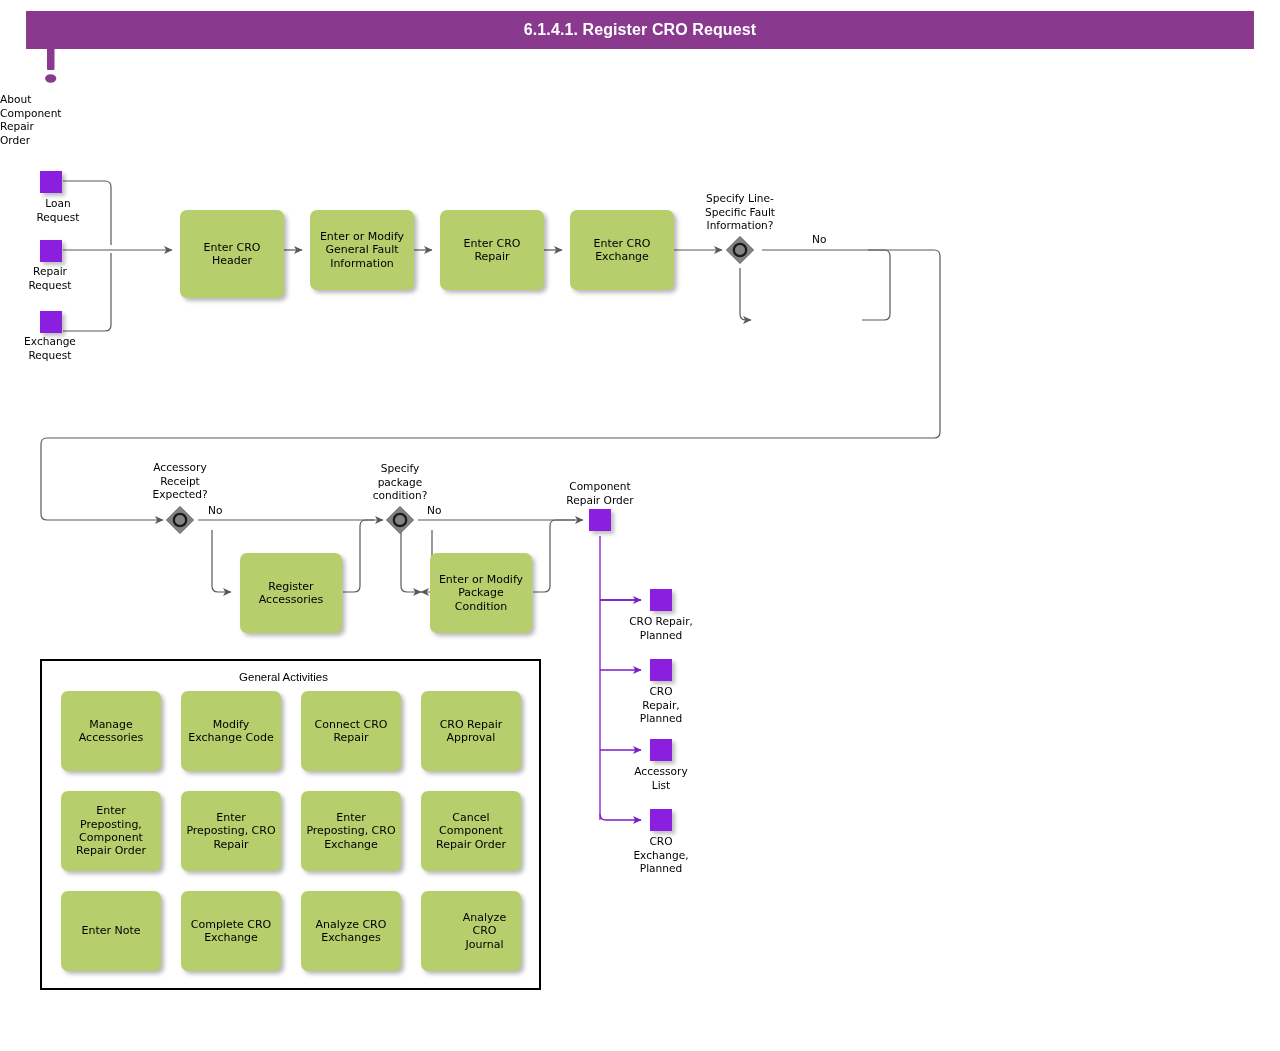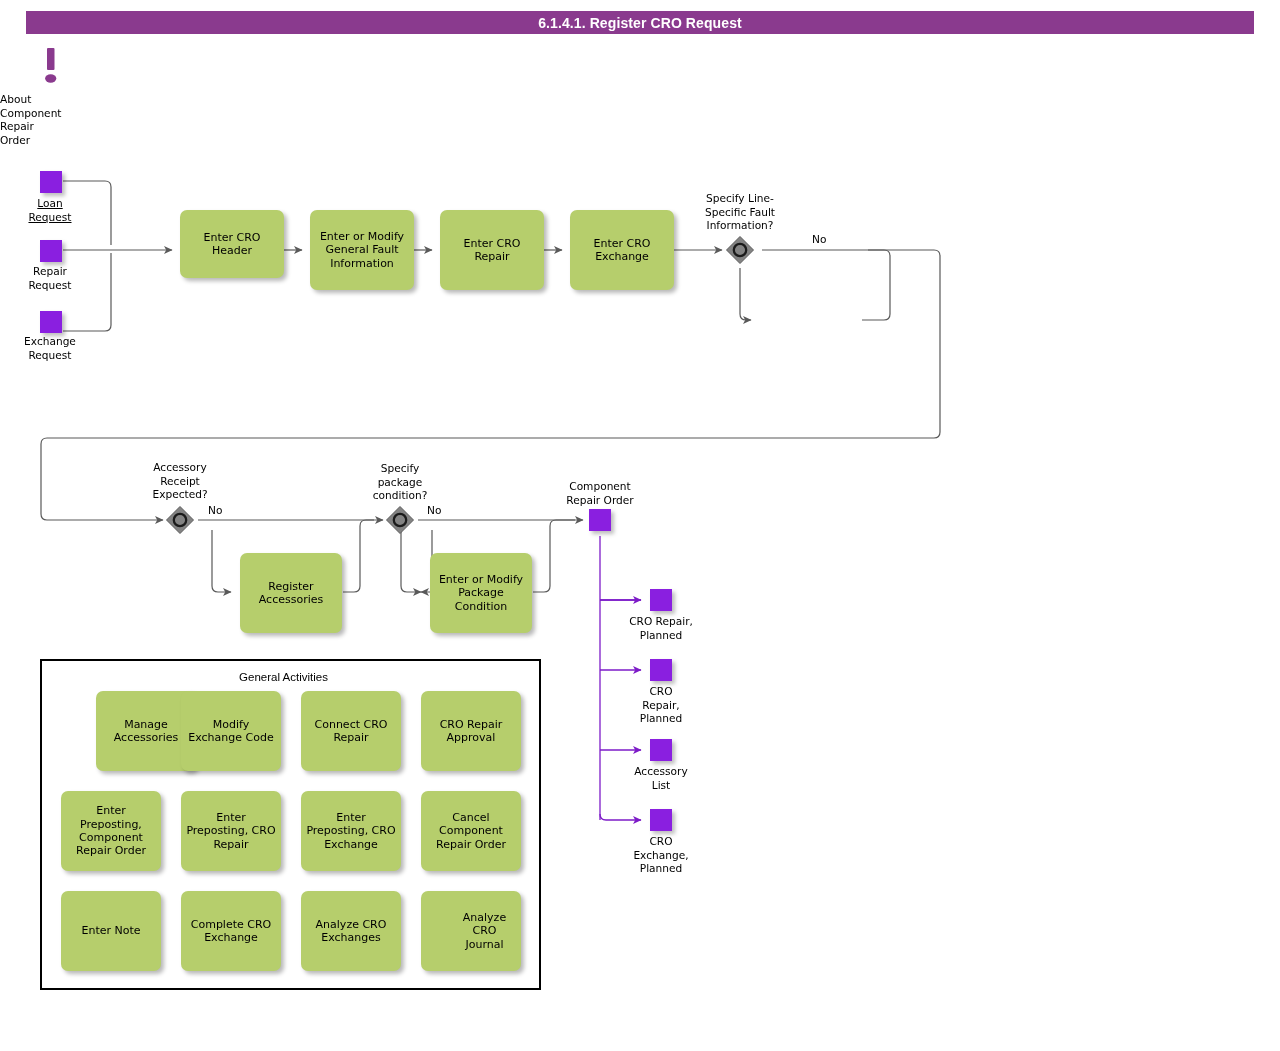--- a/index.html
+++ b/index.html
@@ -19,25 +19,25 @@
     background: #ffffff;
     overflow: hidden;
   }
 
   
   .titlebar {
     position: absolute;
     left: 26px;
     top: 11px;
     width: 1228px;
-    height: 23px;
+    height: 38px;
     background: #8a3a8e;
     color: #ffffff;
     font-family: "Liberation Sans", sans-serif;
-    font-size: 14px;
+    font-size: 16px;
     font-weight: bold;
     display: flex;
     align-items: center;
     justify-content: center;
     letter-spacing: 0.1px;
   }
 
   
   #wires {
     position: absolute;
@@ -209,32 +209,32 @@
       <ellipse cx="8.7" cy="30.5" rx="5.6" ry="4.2" fill="#8a3a8e"></ellipse>
       <rect x="5" y="0" width="7.5" height="22" rx="1" fill="none"></rect>
     </svg>
   </div>
   <div class="note-label" style="left:0px; top:93px; width:100px;">About
 Component
 Repair
 Order</div>
 
   <div class="dataobj" style="left:40px; top:171px;"></div>
-  <div class="dataobj-label" style="left:0px; top:197px; width:100px;text-decoration:underline;">Loan
+  <div class="dataobj-label" style="left:8px; top:197px; width:100px;">Loan
 Request</div>
 
   <div class="dataobj" style="left:40px; top:240px;"></div>
   <div class="dataobj-label" style="left:0px; top:265px; width:100px;">Repair
 Request</div>
 
   <div class="dataobj" style="left:40px; top:311px;"></div>
   <div class="dataobj-label" style="left:0px; top:335px; width:100px;">Exchange
 Request</div>
 
-  <div class="task" style="left:180px; top:210px; width:104px; height:68px;">Enter CRO
+  <div class="task" style="left:180px; top:210px; width:104px; height:88px;">Enter CRO
 Header</div>
 
   <div class="task" style="left:310px; top:210px; width:104px; height:80px;">Enter or Modify
 General Fault
 Information</div>
 
   <div class="task" style="left:440px; top:210px; width:104px; height:80px;">Enter CRO
 Repair</div>
 
   <div class="task" style="left:570px; top:210px; width:104px; height:80px;">Enter CRO
@@ -299,21 +299,21 @@
 List</div>
 
   <div class="dataobj" style="left:650px; top:809px;"></div>
   <div class="dataobj-label" style="left:601px; top:835px; width:120px;">CRO
 Exchange,
 Planned</div>
 
   <div class="group-box" style="left:40px; top:659px; width:501px; height:331px;"></div>
   <div class="group-title" style="left:40px; top:671px; width:487px;">General Activities</div>
 
-  <div class="task" style="left:61px; top:691px; width:100px; height:80px;margin-left:35px;">Manage
+  <div class="task" style="left:61px; top:691px; width:100px; height:80px;">Manage
 Accessories</div>
   <div class="task" style="left:181px; top:691px; width:100px; height:80px;">Modify Exchange
 Code</div>
   <div class="task" style="left:301px; top:691px; width:100px; height:80px;">Connect CRO
 Repair</div>
   <div class="task" style="left:421px; top:691px; width:100px; height:80px;">CRO Repair
 Approval</div>
 
   <div class="task" style="left:61px; top:791px; width:100px; height:80px;">Enter
 Preposting,

